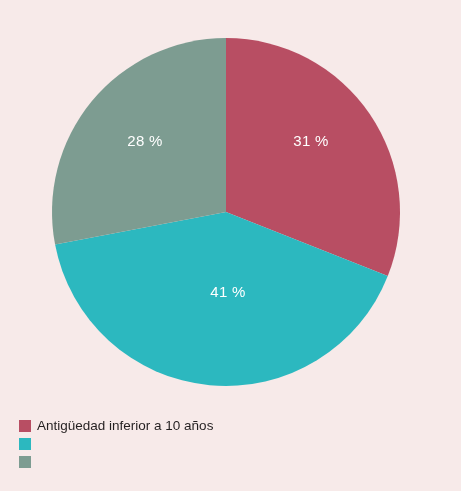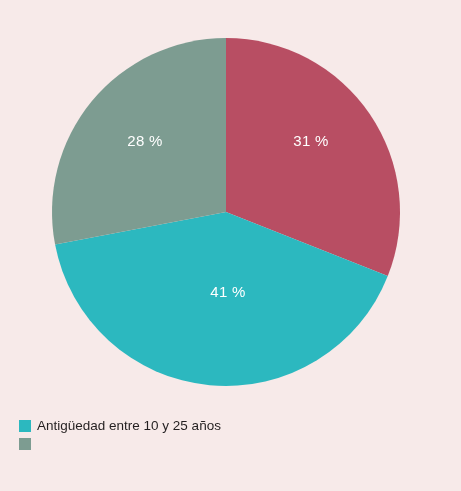--- a/index.html
+++ b/index.html
@@ -78,24 +78,27 @@
       <path id="slice-path-2" d="M 226 212 L 55.08 244.60 A 174 174 0 0 1 226.00 38.00 Z" fill="#7d9c91"></path>
 
       <text id="slice-label-0" class="slice-label" x="311" y="142" fill="#ffffff">31 %</text>
       <text id="slice-label-1" class="slice-label" x="228" y="293" fill="#ffffff">41 %</text>
       <text id="slice-label-2" class="slice-label" x="145" y="142" fill="#ffffff">28 %</text>
     </svg>
   </div>
 
   <div class="legend">
 
+    <div class="legend-item">
+      <span id="legend-swatch-0" class="legend-swatch" style="background: rgb(184, 78, 99);"></span>
+      <span class="legend-label">Antigüedad inferior a 10 años</span>
+    </div>
 
     <div class="legend-item">
       <span id="legend-swatch-1" class="legend-swatch" style="background: rgb(44, 184, 191);"></span>
-      <span class="legend-label">Antigüedad entre 10 y 25 años</span>
     </div>
 
     <div class="legend-item">
       <span id="legend-swatch-2" class="legend-swatch" style="background: rgb(125, 156, 145);"></span>
     </div>
 
   </div>
 
 </div>
 

